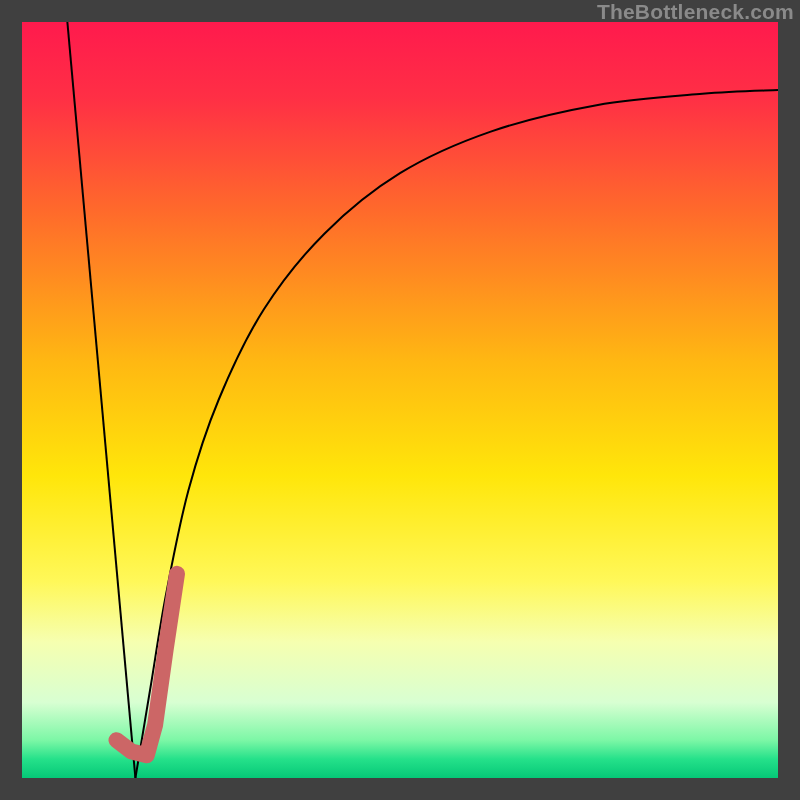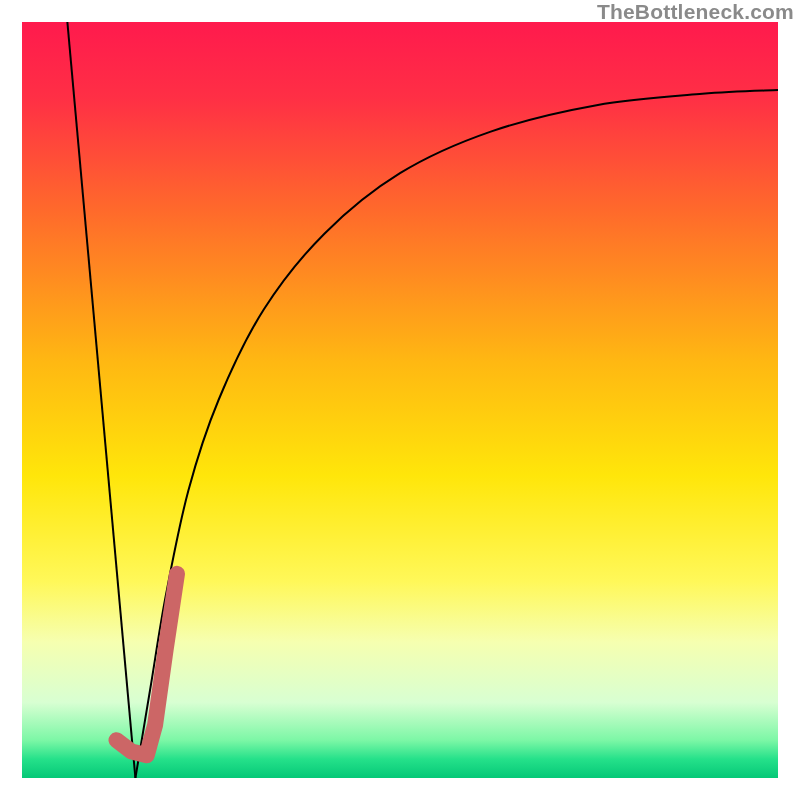--- a/index.html
+++ b/index.html
@@ -9,21 +9,21 @@
     height: 800px;
     background: #000;
     overflow: hidden;
   }
   .frame {
     position: absolute;
     left: 0;
     top: 0;
     width: 800px;
     height: 800px;
-    background: #ffffff;
+    background: #404040;
   }
   .plot {
     position: absolute;
     left: 22px;
     top: 22px;
     width: 756px;
     height: 756px;
     overflow: hidden;
   }
   .gradient {

